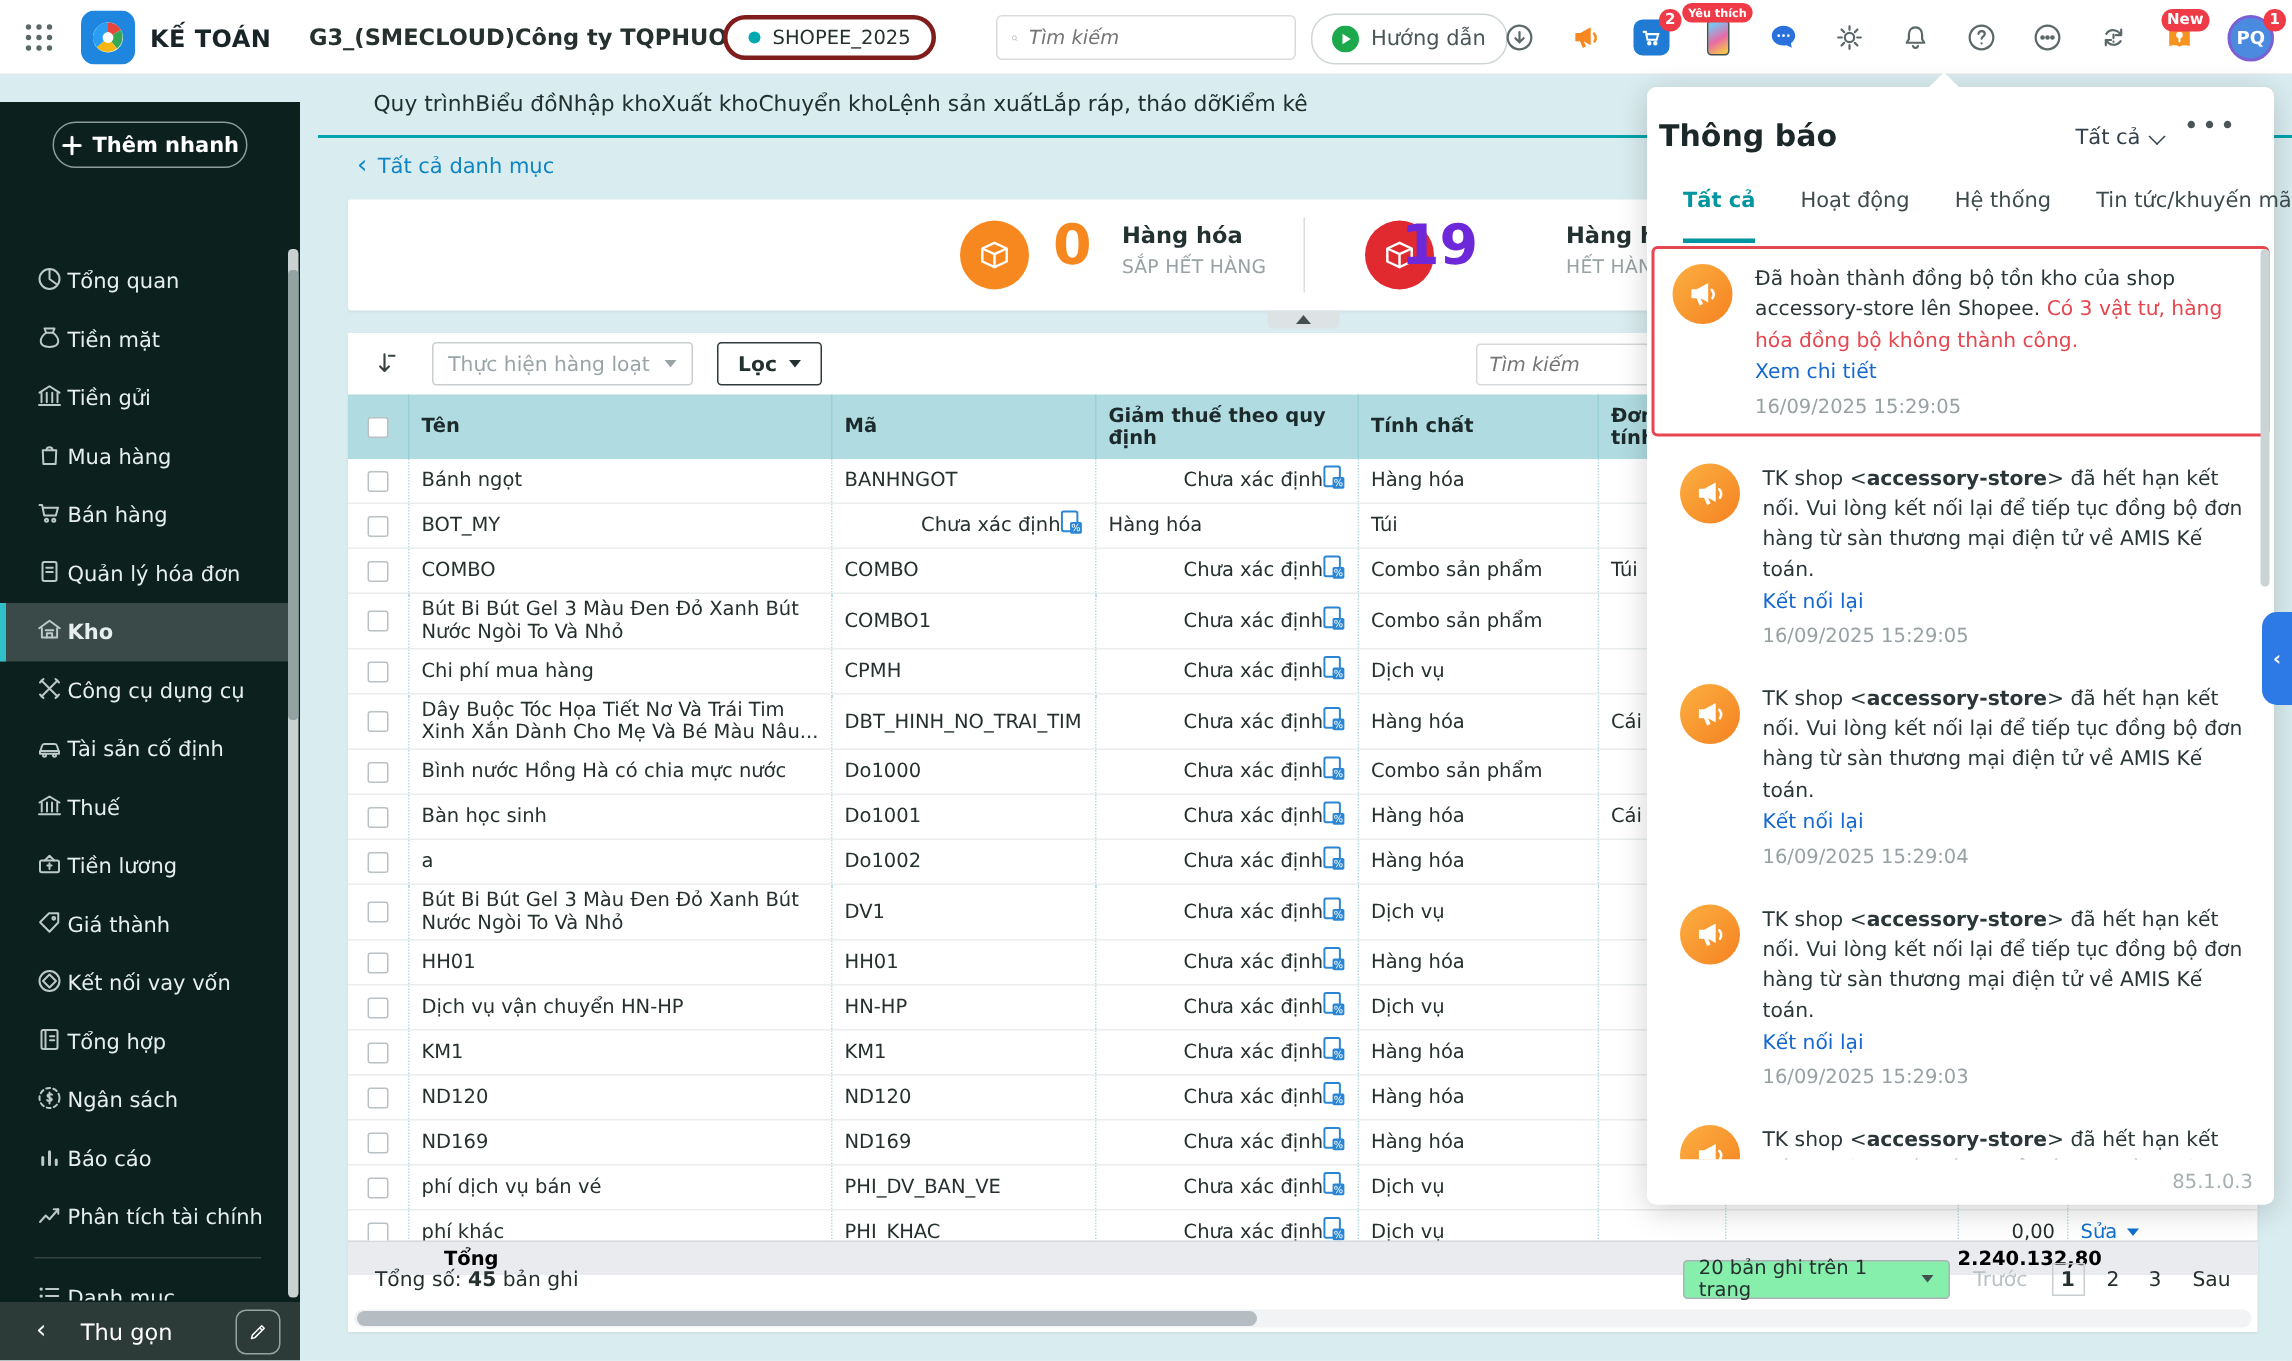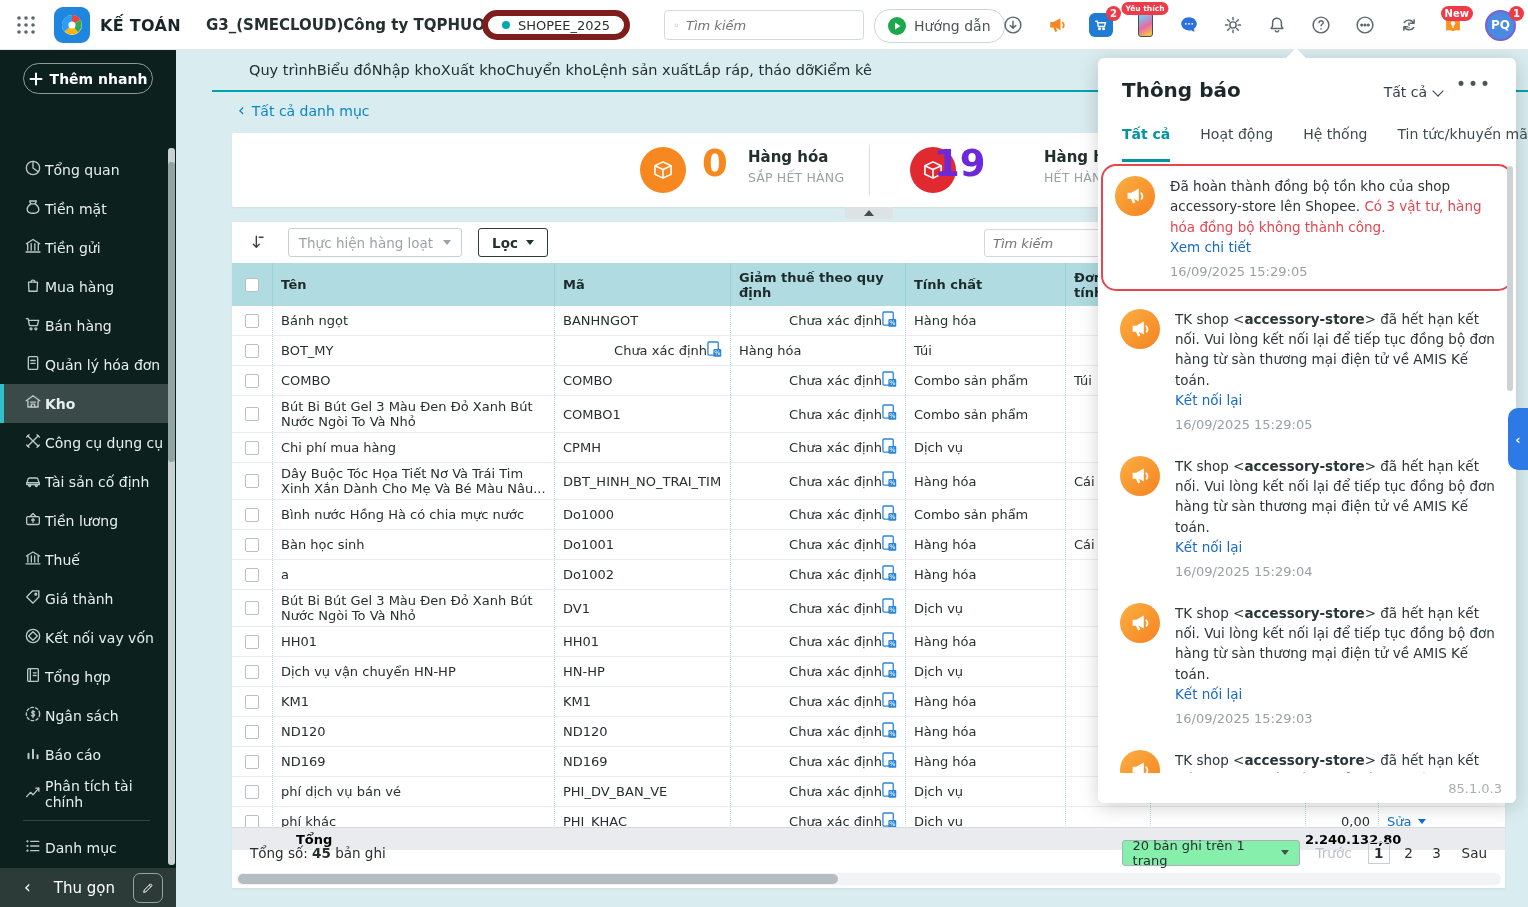--- a/index.html
+++ b/index.html
@@ -6,39 +6,39 @@
 html,body{background:#d9ecef}
 body{font-family:"DejaVu Sans","Liberation Sans",sans-serif;-webkit-font-smoothing:antialiased}
 .screen{position:relative;width:1528px;height:907px;overflow:hidden;background:#d9ecef}
 
 
 .topbar{position:absolute;left:0;top:0;right:0;height:50px;background:#fff;border-bottom:1px solid #e3e7e8;z-index:10}
 .tb-grid{position:absolute;left:16px;top:15px;width:20px;height:20px;cursor:pointer}
 .tb-logo{position:absolute;left:54px;top:7px;width:36px;height:36px;cursor:pointer}
 .tb-appname{position:absolute;left:100px;top:0;height:50px;display:flex;align-items:center;font-size:16px;font-weight:bold;color:#182428;letter-spacing:.3px}
 .tb-company{position:absolute;left:206px;top:0;height:50px;display:flex;align-items:center;gap:9px;font-size:15px;font-weight:600;color:#25302f;cursor:pointer}
-.tb-pill{position:absolute;left:482px;top:10px;height:30px;border:6px solid #7f1d1d;border-radius:15px;display:flex;align-items:center;gap:8px;padding:0 14px;font-size:13px;color:#25302f;cursor:pointer;background:#fff}
+.tb-pill{position:absolute;left:482px;top:10px;height:30px;border:3px solid #7f1d1d;border-radius:15px;display:flex;align-items:center;gap:8px;padding:0 14px;font-size:13px;color:#25302f;cursor:pointer;background:#fff}
 .tb-pill .dot{width:8px;height:8px;border-radius:50%;background:#00a9b0}
 .tb-search{position:absolute;left:664px;top:10px;width:200px;height:30px;border:1px solid #d7dbdd;border-radius:4px;display:flex;align-items:center;padding:0 9px;gap:7px;background:#fff}
 .tb-search input{border:0;outline:0;flex:1;font-style:italic;font-size:13px;color:#444;font-family:inherit;background:transparent}
 .tb-guide{position:absolute;left:874px;top:9px;height:34px;border:1px solid #cfd5d6;border-radius:16px;display:flex;align-items:center;gap:8px;padding:0 13px;font-size:14px;color:#4a5557;cursor:pointer;background:#fff}
 .tb-icons{position:absolute;right:12px;top:0;height:50px;display:flex;align-items:center;gap:20px}
 .tbi{position:relative;width:24px;height:26px;display:flex;align-items:center;justify-content:center;cursor:pointer;color:#5b6769}
 .tbi svg{width:22px;height:22px}
 .badge{position:absolute;top:-6px;right:-8px;min-width:15px;height:15px;background:#ef3b48;color:#fff;font-size:10px;font-weight:bold;border-radius:8px;display:flex;align-items:center;justify-content:center;padding:0 4px;z-index:2}
 .badge.pill{top:-10px;right:auto;left:50%;transform:translateX(-50%);font-size:7.5px;height:13px;white-space:nowrap;padding:0 4px}
 .cart-bg{width:24px;height:24px;background:#1f7bd4;border-radius:6px;display:flex;align-items:center;justify-content:center}
 .cart-bg svg{width:18px;height:18px}
 .phone{width:15px;height:24px;border:1.5px solid #44504f;border-radius:3px;background:linear-gradient(150deg,#7cc3ef 15%,#e86aa6 55%,#f3c24d 90%)}
 .avatar{width:31px;height:31px;border-radius:50%;background:#4a8be0;border:2px solid #7c5fd3;color:#fff;font-size:12px;font-weight:bold;display:flex;align-items:center;justify-content:center}
 .chev-sm{width:10px;height:10px;border-right:1.6px solid #6a7678;border-bottom:1.6px solid #6a7678;transform:rotate(45deg);margin-top:-4px}
 .tri{width:0;height:0;border-left:4px solid transparent;border-right:4px solid transparent;border-top:5px solid currentColor;display:inline-block}
 
 
-.sidebar{position:absolute;left:0;top:50px;bottom:0;width:176px;background:#0c201e;z-index:5}
+.sidebar{position:absolute;left:0;top:68px;bottom:0;width:200px;background:#0c201e;z-index:5}
 .quick-add{margin:13px auto 8px;width:130px;height:31px;border:1.5px solid #8d9c99;border-radius:16px;color:#fff;display:flex;align-items:center;justify-content:center;gap:7px;font-size:14px;font-weight:bold;cursor:pointer}
 .quick-add svg{width:14px;height:14px}
 .side-nav{position:absolute;top:100px;bottom:40px;left:0;right:8px;overflow:hidden}
 .side-item{height:39px;display:flex;align-items:center;padding-left:23px;gap:2px;color:#e7efee;font-size:14px;cursor:pointer;position:relative}
 .side-item svg{width:20px;height:20px;color:#bcc9c7;flex:0 0 20px}
 .side-item.active{background:#3a4a48;font-weight:bold}
 .side-item.active::before{content:"";position:absolute;left:0;top:0;bottom:0;width:4px;background:#2fc0c9}
 .side-divider{height:1px;background:#35433f;margin:7px 18px 7px 23px}
 .side-sb{position:absolute;top:98px;bottom:42px;right:1px;width:7px;background:#c9d2d1;border-radius:3px}
 .side-sb .thumb{position:absolute;top:14px;height:300px;left:0;right:0;background:#93a3a1;border-radius:3px}
@@ -105,31 +105,31 @@
 .pg-prev{color:#b9c2c5}
 .pg-page{min-width:18px;text-align:center;cursor:pointer;font-size:13.5px}
 .pg-page.active{border:1px solid #c9ced1;width:22px;height:22px;line-height:20px;font-weight:bold}
 .pg-next{cursor:pointer}
 .hscroll{position:absolute;left:4px;right:4px;top:651px;height:12px;background:#f1f3f4;border-radius:6px}
 .hthumb{position:absolute;left:2px;top:1px;height:10px;width:600px;background:#b5bdc3;border-radius:5px;cursor:grab}
 
 
 .notif{position:absolute;left:1098px;top:58px;width:418px;height:745px;background:#fff;border-radius:6px;box-shadow:0 4px 20px rgba(0,0,0,.18);z-index:20}
 .notif .arrow{position:absolute;top:-7px;left:191px;width:14px;height:14px;background:#fff;transform:rotate(45deg)}
-.n-head{position:relative;height:62px;padding:20px 24px 0}
+.n-head{position:relative;height:62px;padding:20px 8px 0}
 .n-title{font-size:20px;font-weight:bold;color:#1c2729}
 .n-filter{position:absolute;right:74px;top:26px;font-size:14px;color:#33404a;display:flex;gap:7px;align-items:center;cursor:pointer}
 .n-filter .chev-sm{width:8px;height:8px;margin-top:-3px;border-color:#33404a}
 .n-more{position:absolute;right:24px;top:16px;font-size:17px;letter-spacing:2px;color:#4a5557;cursor:pointer}
 .n-tabs{display:flex;gap:30px;padding:6px 24px 0;height:42px}
 .n-tab{font-size:14px;color:#3e4b4d;padding-bottom:10px;cursor:pointer;white-space:nowrap}
 .n-tab.active{color:#00959f;font-weight:bold;border-bottom:3px solid #00959f}
 .n-list{position:absolute;top:106px;bottom:30px;left:0;right:0;overflow:hidden}
 .notif-item{display:flex;padding:12px 20px 12px 22px}
-.notif-item.hl{border:2px solid #e5464f;border-radius:15px;margin:0 3px 6px 3px;padding:10px 26px 10px 12px}
+.notif-item.hl{border:2px solid #e5464f;border-radius:4px;margin:0 3px 6px 3px;padding:10px 26px 10px 12px}
 .n-ico{flex:0 0 40px;height:40px;border-radius:50%;background:linear-gradient(135deg,#fbaf42,#f58220);display:flex;align-items:center;justify-content:center}
 .n-ico svg{width:24px;height:24px}
 .n-body{margin-left:15px;flex:1}
 .n-text{font-size:13.5px;line-height:1.5;color:#2a3638}
 .n-text .b{font-weight:bold}
 .n-text .r{color:#e5464f}
 .n-link{display:inline-block;color:#1468cf;font-size:13.5px;margin-top:2px;cursor:pointer;text-decoration:none}
 .n-time{margin-top:8px;font-size:13px;color:#97a1a3}
 .n-foot{position:absolute;bottom:0;left:0;right:0;height:30px;background:#fff;border-radius:0 0 6px 6px;display:flex;align-items:center;justify-content:flex-end;padding:0 14px;font-size:13px;color:#a6afb1;z-index:3}
 .n-sb{position:absolute;right:3px;top:108px;width:6px;height:225px;background:#ccd3d5;border-radius:3px;cursor:grab}
@@ -342,30 +342,30 @@
         <div class="side-item">
           <span><svg viewBox="0 0 24 24" fill="none" stroke="currentColor" stroke-width="1.6" stroke-linecap="round" stroke-linejoin="round">
               <path d="M4.8 15.2 6 11c.2-.8 1-1.4 1.9-1.4h8.2c.9 0 1.7.6 1.9 1.4l1.2 4.2M4.4 15.2h15.2v2.2H4.4Z"></path>
               <circle cx="8" cy="18.6" r="1.2"></circle>
               <circle cx="16" cy="18.6" r="1.2"></circle>
             </svg></span>
           <span>Tài sản cố định</span>
         </div>
         <div class="side-item">
           <span><svg viewBox="0 0 24 24" fill="none" stroke="currentColor" stroke-width="1.6" stroke-linecap="round" stroke-linejoin="round">
+              <path d="M4 9.6 12 4.8l8 4.8M5.8 9.6v7.2M10 9.6v7.2M14 9.6v7.2M18.2 9.6v7.2M3.6 19h16.8"></path>
+            </svg></span>
+          <span>Thuế</span>
+        </div>
+        <div class="side-item">
+          <span><svg viewBox="0 0 24 24" fill="none" stroke="currentColor" stroke-width="1.6" stroke-linecap="round" stroke-linejoin="round">
               <rect x="4.4" y="9.2" width="15.2" height="9.4" rx="1.4"></rect>
               <path d="M8.2 9.2 12 5.4l3.8 3.8M12 11.4v4.6M10.3 13.2h3.4"></path>
             </svg></span>
           <span>Tiền lương</span>
-        </div>
-        <div class="side-item">
-          <span><svg viewBox="0 0 24 24" fill="none" stroke="currentColor" stroke-width="1.6" stroke-linecap="round" stroke-linejoin="round">
-              <path d="M4 9.6 12 4.8l8 4.8M5.8 9.6v7.2M10 9.6v7.2M14 9.6v7.2M18.2 9.6v7.2M3.6 19h16.8"></path>
-            </svg></span>
-          <span>Thuế</span>
         </div>
         <div class="side-item">
           <span><svg viewBox="0 0 24 24" fill="none" stroke="currentColor" stroke-width="1.6" stroke-linecap="round" stroke-linejoin="round">
               <path d="M4.6 11.6 11.6 4.6H19v7.4L12 19.4 4.6 12Z"></path>
               <circle cx="15.4" cy="8.6" r="1.1"></circle>
             </svg></span>
           <span>Giá thành</span>
         </div>
         <div class="side-item">
           <span><svg viewBox="0 0 24 24" fill="none" stroke="currentColor" stroke-width="1.6" stroke-linecap="round" stroke-linejoin="round">

